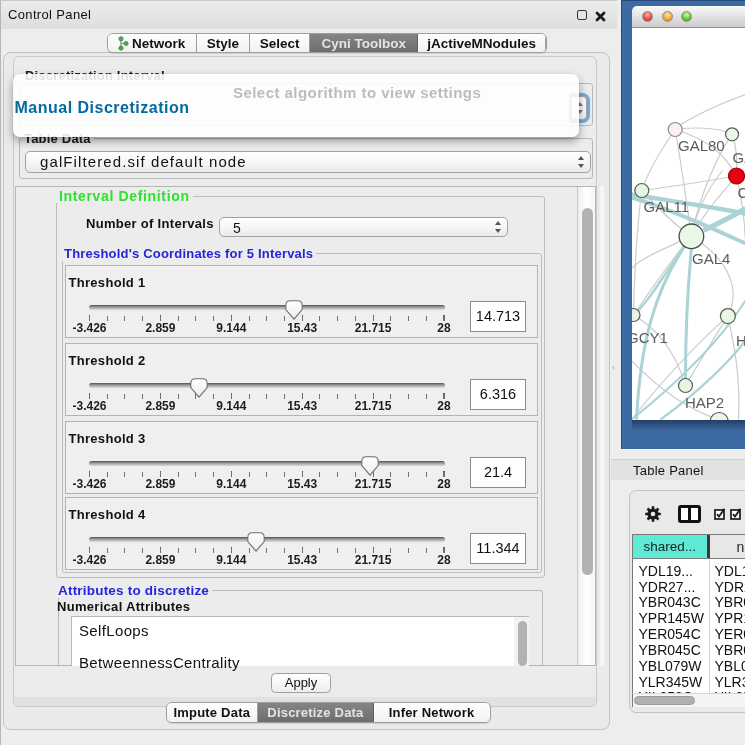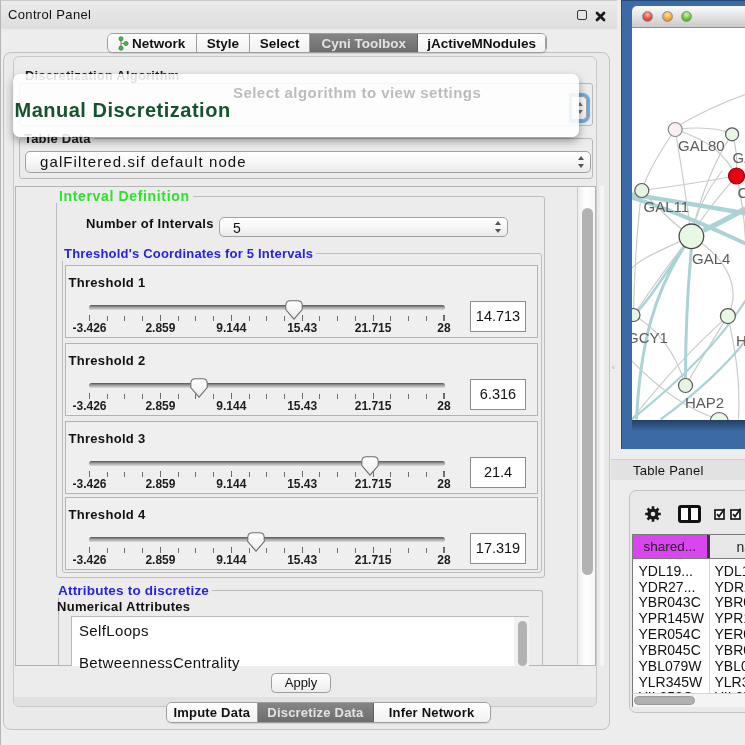--- a/index.html
+++ b/index.html
@@ -41,21 +41,21 @@
           <circle cx="3" cy="2.8" r="2.1" fill="#4caf50" stroke="#2e7d32" stroke-width="0.7"></circle>
           <circle cx="8" cy="7.5" r="2.1" fill="#4caf50" stroke="#2e7d32" stroke-width="0.7"></circle>
           <circle cx="3" cy="12.2" r="2.1" fill="#4caf50" stroke="#2e7d32" stroke-width="0.7"></circle>
         </svg>Network</div>
 <div class="seg" style="width:53.2px;line-height:19px;">Style</div>
 <div class="seg" style="width:60.2px;line-height:19px;">Select</div>
 <div class="seg sel" style="width:108.0px;line-height:19px;">Cyni Toolbox</div>
 <div class="seg" style="width:127.9px;line-height:19px;">jActiveMNodules</div>
 </div>
 <div class="grp" style="left:19px;top:83px;width:574px;height:43px;"></div>
-<div class="gtitle" style="left:22px;top:69px;">Discretization Algorithm</div>
+<div class="gtitle" style="left:22px;top:69px;">Discretization Interval</div>
 <div class="combo" style="left:572px;top:96px;width:15px;height:24px;border-radius:0 5px 5px 0;border-left:none;box-shadow:0 0 1px 2.5px rgba(97,160,215,0.9);background:linear-gradient(#ffffff,#f2f2f2);"></div>
 <div class="chev chevu" style="left:577px;top:102px;border-bottom-color:#777;"></div>
 <div class="chev chevd" style="left:577px;top:110px;border-top-color:#777;"></div>
 <div class="grp" style="left:19px;top:138px;width:574px;height:41px;"></div>
 <div class="gtitle" style="left:21px;top:131.5px;">Table Data</div>
 <div class="combo" style="left:25px;top:151px;width:566px;height:22px;">
       <span style="position:absolute;left:14px;top:1px;letter-spacing:1.1px;">galFiltered.sif default node</span>
     </div>
 <div class="chev chevu" style="left:578px;top:156px;"></div>
 <div class="chev chevd" style="left:578px;top:164px;"></div>
@@ -153,38 +153,38 @@
     <svg class="abs" style="left:247.1px;top:532px;" width="18" height="20" viewBox="0 0 18 20">
 <defs>
         <linearGradient id="thg4" x1="0" y1="0" x2="0" y2="1">
           <stop offset="0" stop-color="#ffffff"></stop>
           <stop offset="0.6" stop-color="#f4f4f4"></stop>
           <stop offset="1" stop-color="#e8e8e8"></stop>
         </linearGradient>
       </defs>
 <path d="M0.8 5.5 Q0.8 0.8 5.5 0.8 L12.5 0.8 Q17.2 0.8 17.2 5.5 L17.2 9.5 L9 19.2 L0.8 9.5 Z" fill="url(#thg4)" stroke="#6e6e6e" stroke-width="1.1"></path>
     </svg>
-    <div class="vbox" style="left:470px;top:533px;">17.319</div>
+    <div class="vbox" style="left:470px;top:533px;">11.344</div>
 <div class="grp" style="left:58px;top:590px;width:485px;height:76px;border-bottom:none;border-radius:3px 3px 0 0;"></div>
 <div class="gtitle" style="left:55px;top:583.5px;color:#2525dd;font-size:13.5px;letter-spacing:0.2px;">Attributes to discretize</div>
 <div class="ttl13" style="left:57px;top:598.5px;">Numerical Attributes</div>
 <div class="abs" style="left:71px;top:616px;width:458px;height:50px;background:#ffffff;border:1px solid #b9b9b9;border-bottom:none;"></div>
 <div class="abs" style="left:79px;top:621.5px;font-size:15px;letter-spacing:0.35px;color:#111;">SelfLoops</div>
 <div class="abs" style="left:79px;top:653.5px;font-size:15px;letter-spacing:0.35px;color:#111;">BetweennessCentrality</div>
 <div class="abs" style="left:514px;top:617px;width:15px;height:49px;background:#f2f2f2;"></div>
 <div class="abs" style="left:517.5px;top:621px;width:9px;height:45px;background:#b2b2b2;border-radius:4.5px;"></div>
 <div class="abs" style="left:271px;top:672.5px;width:60px;height:20px;border:1px solid #9f9f9f;border-radius:4.5px;background:linear-gradient(#ffffff,#ededed);font-size:13px;color:#111;text-align:center;line-height:18px;">Apply</div>
 <div class="tabbar" style="left:144.5px;top:702px;width:325px;height:21px;">
 <div class="seg" style="width:91.6px;line-height:20px;font-size:13px;letter-spacing:0.2px;">Impute Data</div>
 <div class="seg sel" style="width:115.7px;line-height:20px;font-size:13px;letter-spacing:0.2px;">Discretize Data</div>
 <div class="seg" style="width:115.5px;line-height:20px;border-right:none;font-size:13px;letter-spacing:0.2px;">Infer Network</div>
 </div>
 <div class="abs" style="left:12.5px;top:73.5px;width:566px;height:63.5px;background:rgba(255,255,255,0.87);border-radius:7px;box-shadow:0 4px 9px rgba(0,0,0,0.38);"></div>
 <div class="abs" style="left:233px;top:83.5px;font-size:15px;letter-spacing:0.45px;font-weight:bold;color:#bcbcbc;">Select algorithm to view settings</div>
-<div class="abs" style="left:14.5px;top:99px;font-size:20px;letter-spacing:0.5px;font-weight:bold;color:#14532d;">Manual Discretization</div>
+<div class="abs" style="left:14.5px;top:99px;font-size:16px;letter-spacing:0.5px;font-weight:bold;color:#0369a1;">Manual Discretization</div>
 <div class="abs" style="left:621px;top:0;width:124px;height:449px;background:#3c6aa4;border-left:1.5px solid #27497a;border-top:1px solid #27497a;"></div>
 <div class="abs" style="left:612px;top:363px;width:6px;height:10px;color:#9a9a9a;font-size:8px;">‹</div>
 <div class="abs" style="left:631.5px;top:6px;width:114px;height:21.5px;background:linear-gradient(#fafafa,#cbcbcb);border-bottom:1px solid #919191;border-radius:5px 0 0 0;"></div>
 <div class="abs" style="left:641.5px;top:11px;width:11px;height:11px;border-radius:50%;background:radial-gradient(circle at 50% 30%,#ffb3ae,#ee4b42 55%,#c3251e);border:0.8px solid #8e8e8e;"></div>
 <div class="abs" style="left:661.5px;top:11px;width:11px;height:11px;border-radius:50%;background:radial-gradient(circle at 50% 30%,#ffe2a5,#f4a836 55%,#c77e14);border:0.8px solid #8e8e8e;"></div>
 <div class="abs" style="left:681.0px;top:11px;width:11px;height:11px;border-radius:50%;background:radial-gradient(circle at 50% 30%,#d4f7b2,#6fc242 55%,#3d8b1d);border:0.8px solid #8e8e8e;"></div>
 <svg class="abs" style="left:631.5px;top:27.5px;background:#ffffff;" width="113.5" height="392" viewBox="631.5 27.5 113.5 392">
 <g fill="none" stroke="#c9cdc9" stroke-width="1.2">
 <path d="M674.7,127 C700,112 728,100 745,94"></path>
 <path d="M674.7,129 C700,126 720,128 731.6,133.8"></path>
@@ -255,21 +255,21 @@
 <div class="abs" style="left:688px;top:505px;width:2.8px;height:17.5px;background:#111;"></div>
 <svg class="abs" style="left:714px;top:508px;" width="12" height="12" viewBox="0 0 12 12">
 <rect x="1" y="2" width="9" height="9" fill="#fff" stroke="#1a1a1a" stroke-width="1.7"></rect>
 <path d="M3 6.2 L5 8.6 L10.5 0.8" fill="none" stroke="#1a1a1a" stroke-width="1.8"></path>
     </svg>
 <svg class="abs" style="left:729.5px;top:508px;" width="12" height="12" viewBox="0 0 12 12">
 <rect x="1" y="2" width="9" height="9" fill="#fff" stroke="#1a1a1a" stroke-width="1.7"></rect>
 <path d="M3 6.2 L5 8.6 L10.5 0.8" fill="none" stroke="#1a1a1a" stroke-width="1.8"></path>
     </svg>
 <div class="abs" style="left:631.5px;top:534px;width:114px;height:25px;border:1px solid #7a7a7a;border-right:none;"></div>
-<div class="abs" style="left:632.5px;top:535px;width:74.5px;height:23px;background:#d946ef;font-size:13.5px;color:#222;text-align:center;line-height:23px;">shared...</div>
+<div class="abs" style="left:632.5px;top:535px;width:74.5px;height:23px;background:#5eead4;font-size:13.5px;color:#222;text-align:center;line-height:23px;">shared...</div>
 <div class="abs" style="left:707px;top:535px;width:2.5px;height:23px;background:#3a3a3a;"></div>
 <div class="abs" style="left:709.5px;top:535px;width:36px;height:23px;background:#e7e7e7;"></div>
 <div class="abs" style="left:736.5px;top:539px;font-size:14px;color:#222;">na</div>
 <div class="abs" style="left:631.5px;top:559px;width:114px;height:133.8px;background:#fff;border-left:1px solid #7a7a7a;overflow:hidden;">
 <div class="abs" style="left:6px;top:3.7px;font-size:14px;color:#111;">YDL19...</div>
 <div class="abs" style="left:82px;top:3.7px;font-size:14px;color:#111;">YDL194W</div>
 <div class="abs" style="left:6px;top:19.5px;font-size:14px;color:#111;">YDR27...</div>
 <div class="abs" style="left:82px;top:19.5px;font-size:14px;color:#111;">YDR277C</div>
 <div class="abs" style="left:6px;top:35.4px;font-size:14px;color:#111;">YBR043C</div>
 <div class="abs" style="left:82px;top:35.4px;font-size:14px;color:#111;">YBR043C</div>

